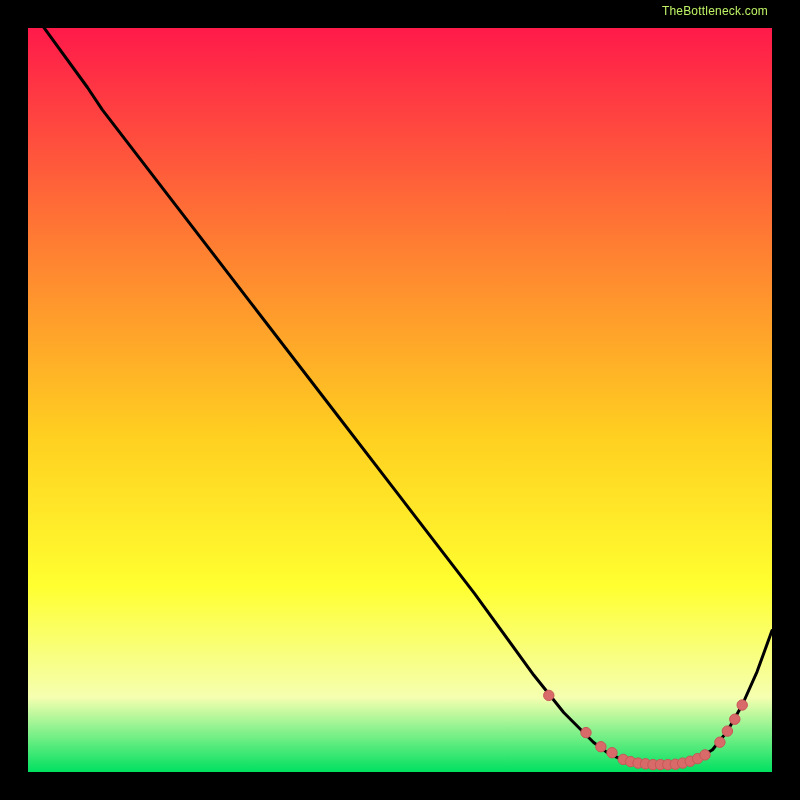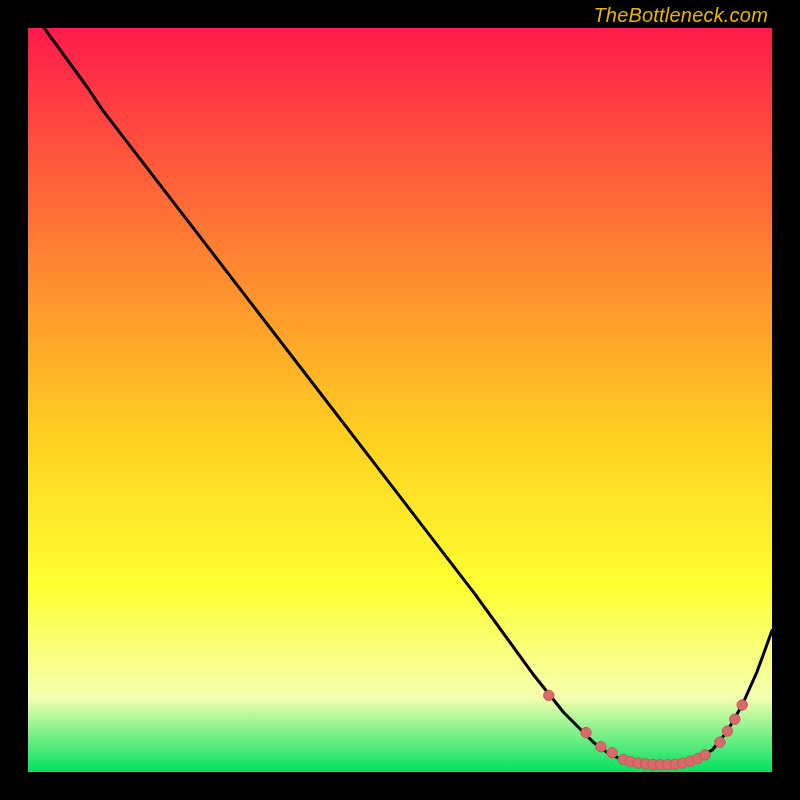--- a/index.html
+++ b/index.html
@@ -23,25 +23,24 @@
     position: absolute;
     left: 0;
     top: 0;
     width: 744px;
     height: 744px;
   }
   .watermark {
     position: absolute;
     top: 4px;
     right: 32px;
-    color: #eab308;
-    font-size: 20px;
+    color: #bef264;
+    font-size: 12px;
     font-weight: 500;
     letter-spacing: 0.2px;
-    font-style: italic;
   }
 </style>
 </head>
 <body>
 
 <div class="watermark">TheBottleneck.com</div>
 
 <div class="frame">
   <svg class="plot" viewBox="0 0 744 744" preserveAspectRatio="none">
     <defs>

